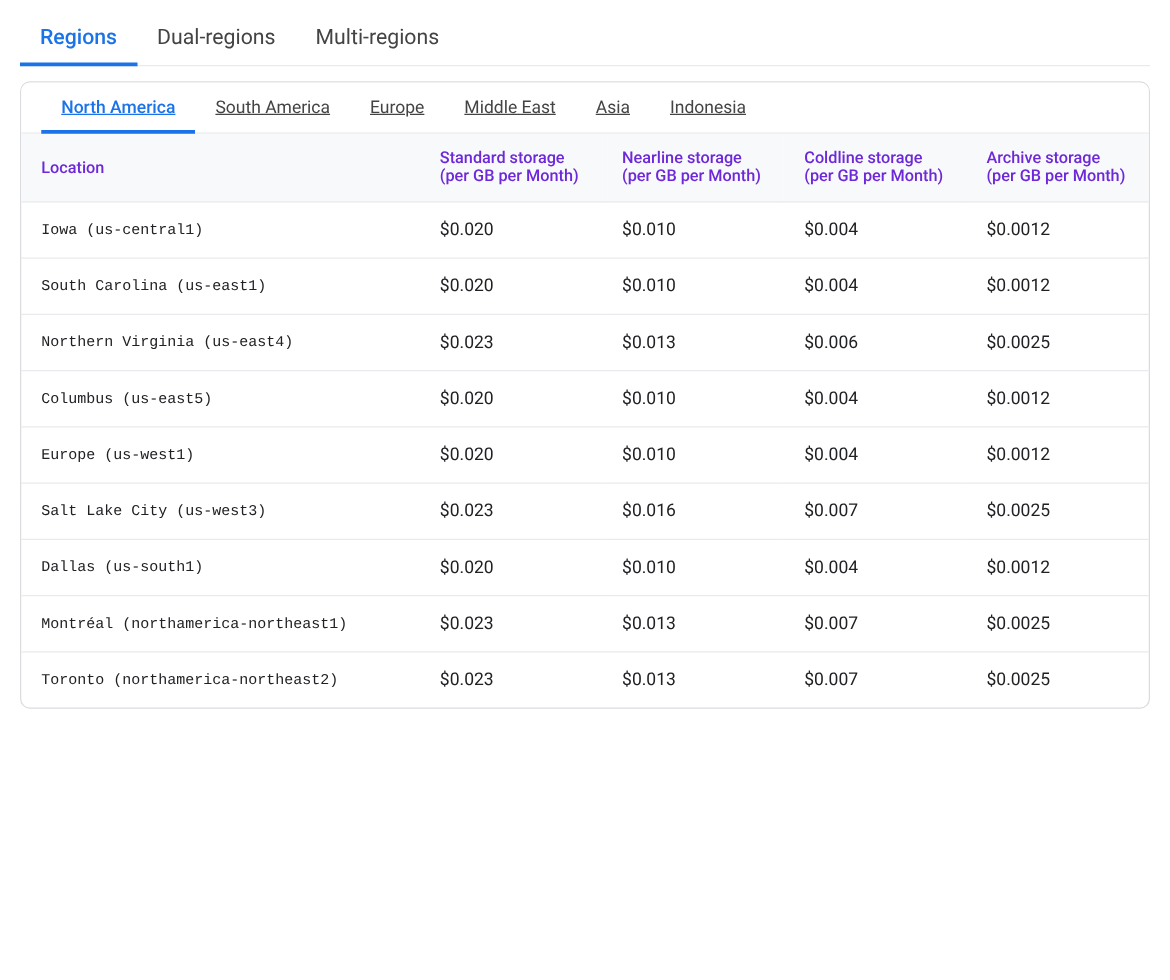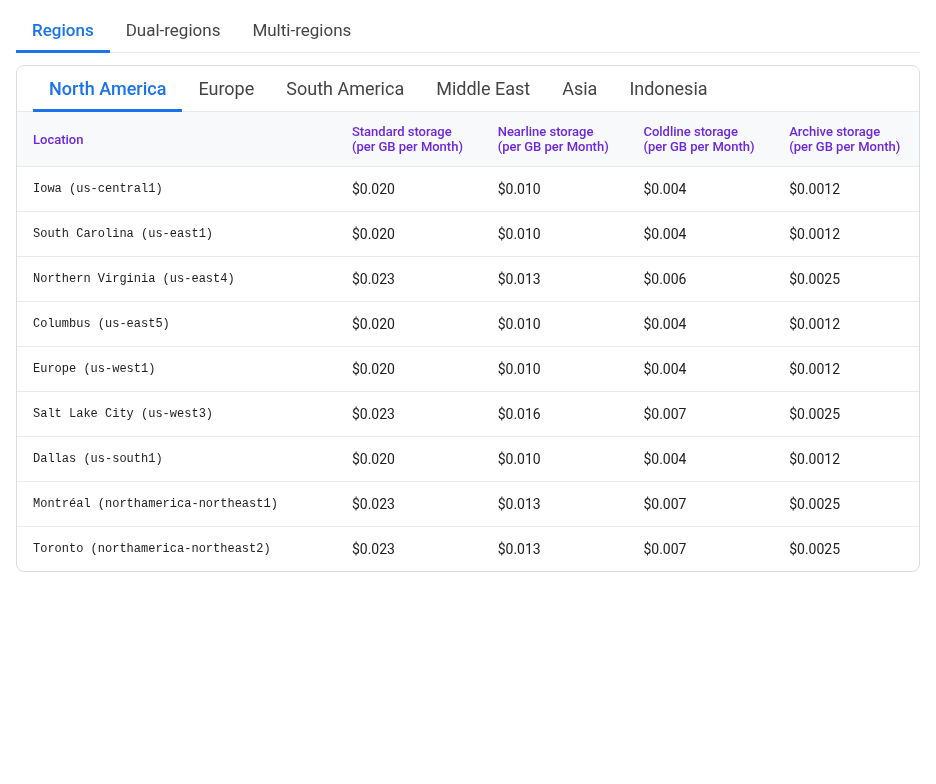--- a/index.html
+++ b/index.html
@@ -52,26 +52,27 @@
     }
     .geo-tabs {
       display: flex;
       gap: 0;
       padding: 0 16px;
       border-bottom: 1px solid #e8eaed;
       background: #fff;
     }
     .geo-tab {
       padding: 12px 16px 10px 16px;
-      font-size: 18px;
+      font-size: 14px;
       cursor: pointer;
       color: #444;
       border-bottom: 3px solid transparent;
       margin-bottom: -1px;
       white-space: nowrap;
+      text-decoration: underline;
     }
     .geo-tab.active {
       color: #1a73e8;
       border-bottom: 3px solid #1a73e8;
       font-weight: 500;
     }
     .data-table {
       width: 100%;
       border-collapse: collapse;
     }
@@ -114,22 +115,22 @@
 
   <div class="top-tabs">
     <div class="top-tab active">Regions</div>
     <div class="top-tab">Dual-regions</div>
     <div class="top-tab">Multi-regions</div>
   </div>
 
   <div class="content-card">
     <div class="geo-tabs">
       <div class="geo-tab active">North America</div>
+      <div class="geo-tab">South America</div>
       <div class="geo-tab">Europe</div>
-      <div class="geo-tab">South America</div>
       <div class="geo-tab">Middle East</div>
       <div class="geo-tab">Asia</div>
       <div class="geo-tab">Indonesia</div>
     </div>
 
     <table class="data-table">
       <thead>
         <tr class="table-header-row">
           <th>Location</th>
           <th>Standard storage<br>(per GB per Month)</th>

